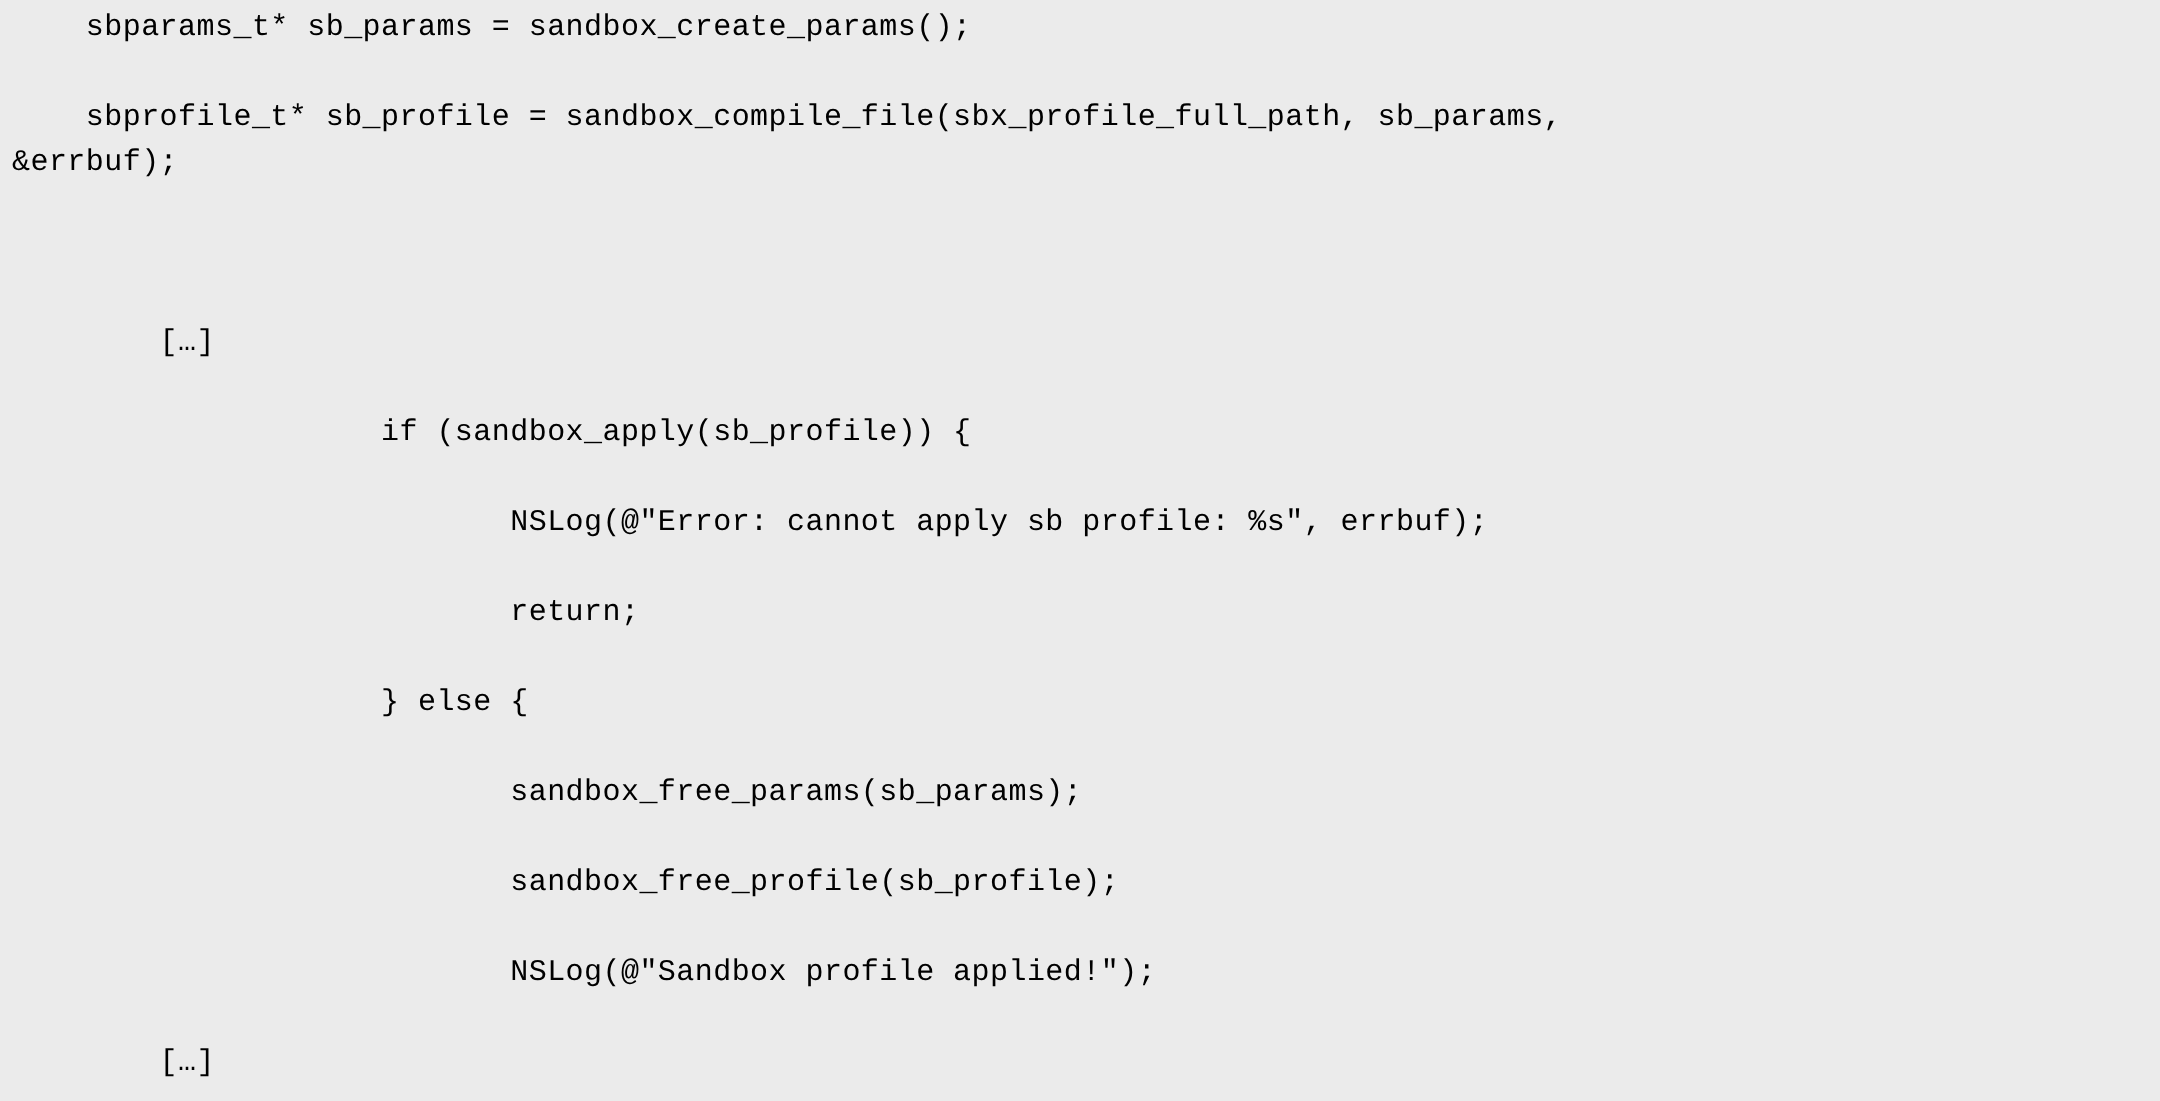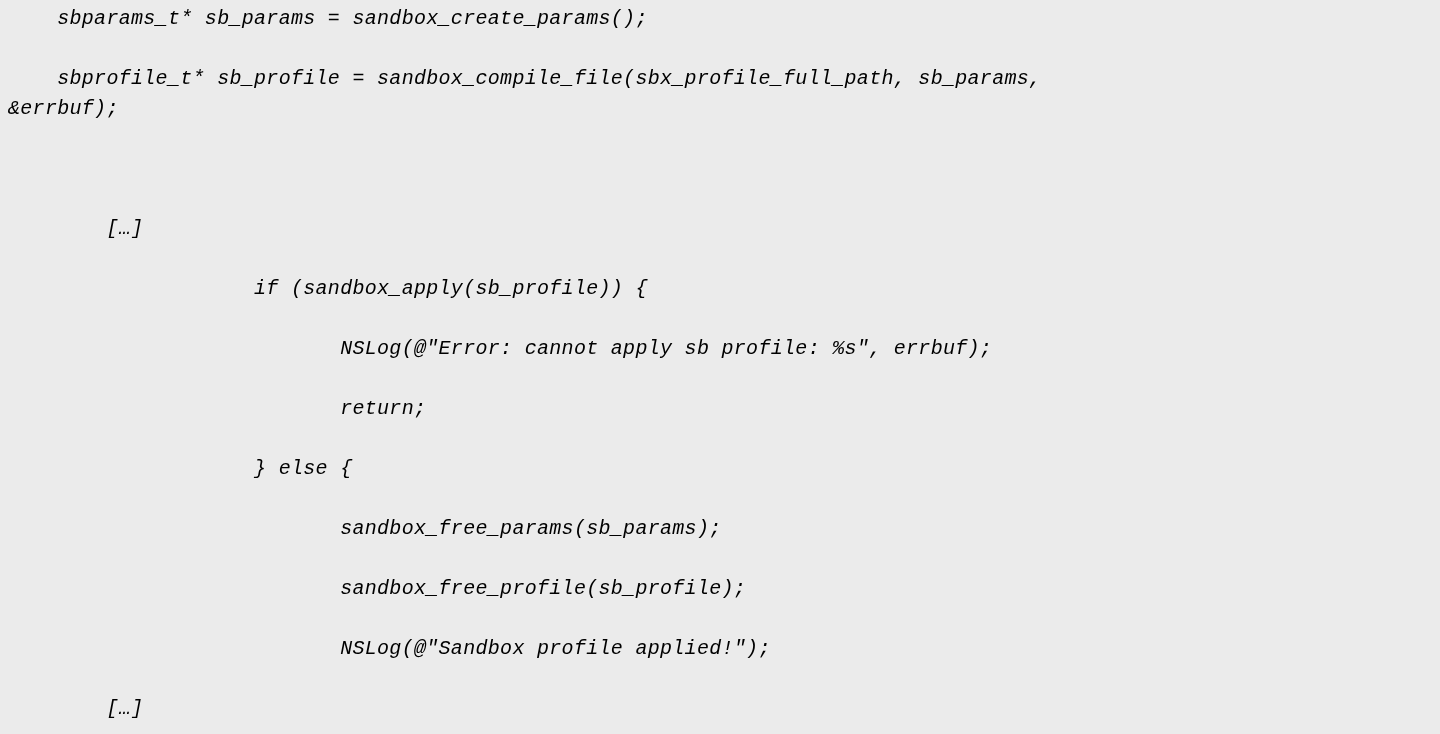--- a/index.html
+++ b/index.html
@@ -19,19 +19,18 @@
       overflow: hidden;
     }
     .code-block {
       white-space: pre;
       font-family: "Menlo", "Consolas", "Courier New", monospace;
       letter-spacing: 0.3px;
     }
     .line {
       display: block;
       min-height: 30px;
-      font-style: italic;
     }
   </style>
 </head>
 <body>
 
 <pre class="code-block"><span class="line">    sbparams_t* sb_params = sandbox_create_params();</span><span class="line"></span><span class="line">    sbprofile_t* sb_profile = sandbox_compile_file(sbx_profile_full_path, sb_params,</span><span class="line">&amp;errbuf);</span><span class="line"></span><span class="line"></span><span class="line"></span><span class="line">        […]</span><span class="line"></span><span class="line">                    if (sandbox_apply(sb_profile)) {</span><span class="line"></span><span class="line">                           NSLog(@"Error: cannot apply sb profile: %s", errbuf);</span><span class="line"></span><span class="line">                           return;</span><span class="line"></span><span class="line">                    } else {</span><span class="line"></span><span class="line">                           sandbox_free_params(sb_params);</span><span class="line"></span><span class="line">                           sandbox_free_profile(sb_profile);</span><span class="line"></span><span class="line">                           NSLog(@"Sandbox profile applied!");</span><span class="line"></span><span class="line">        […]</span></pre>
 
 </body></html>

